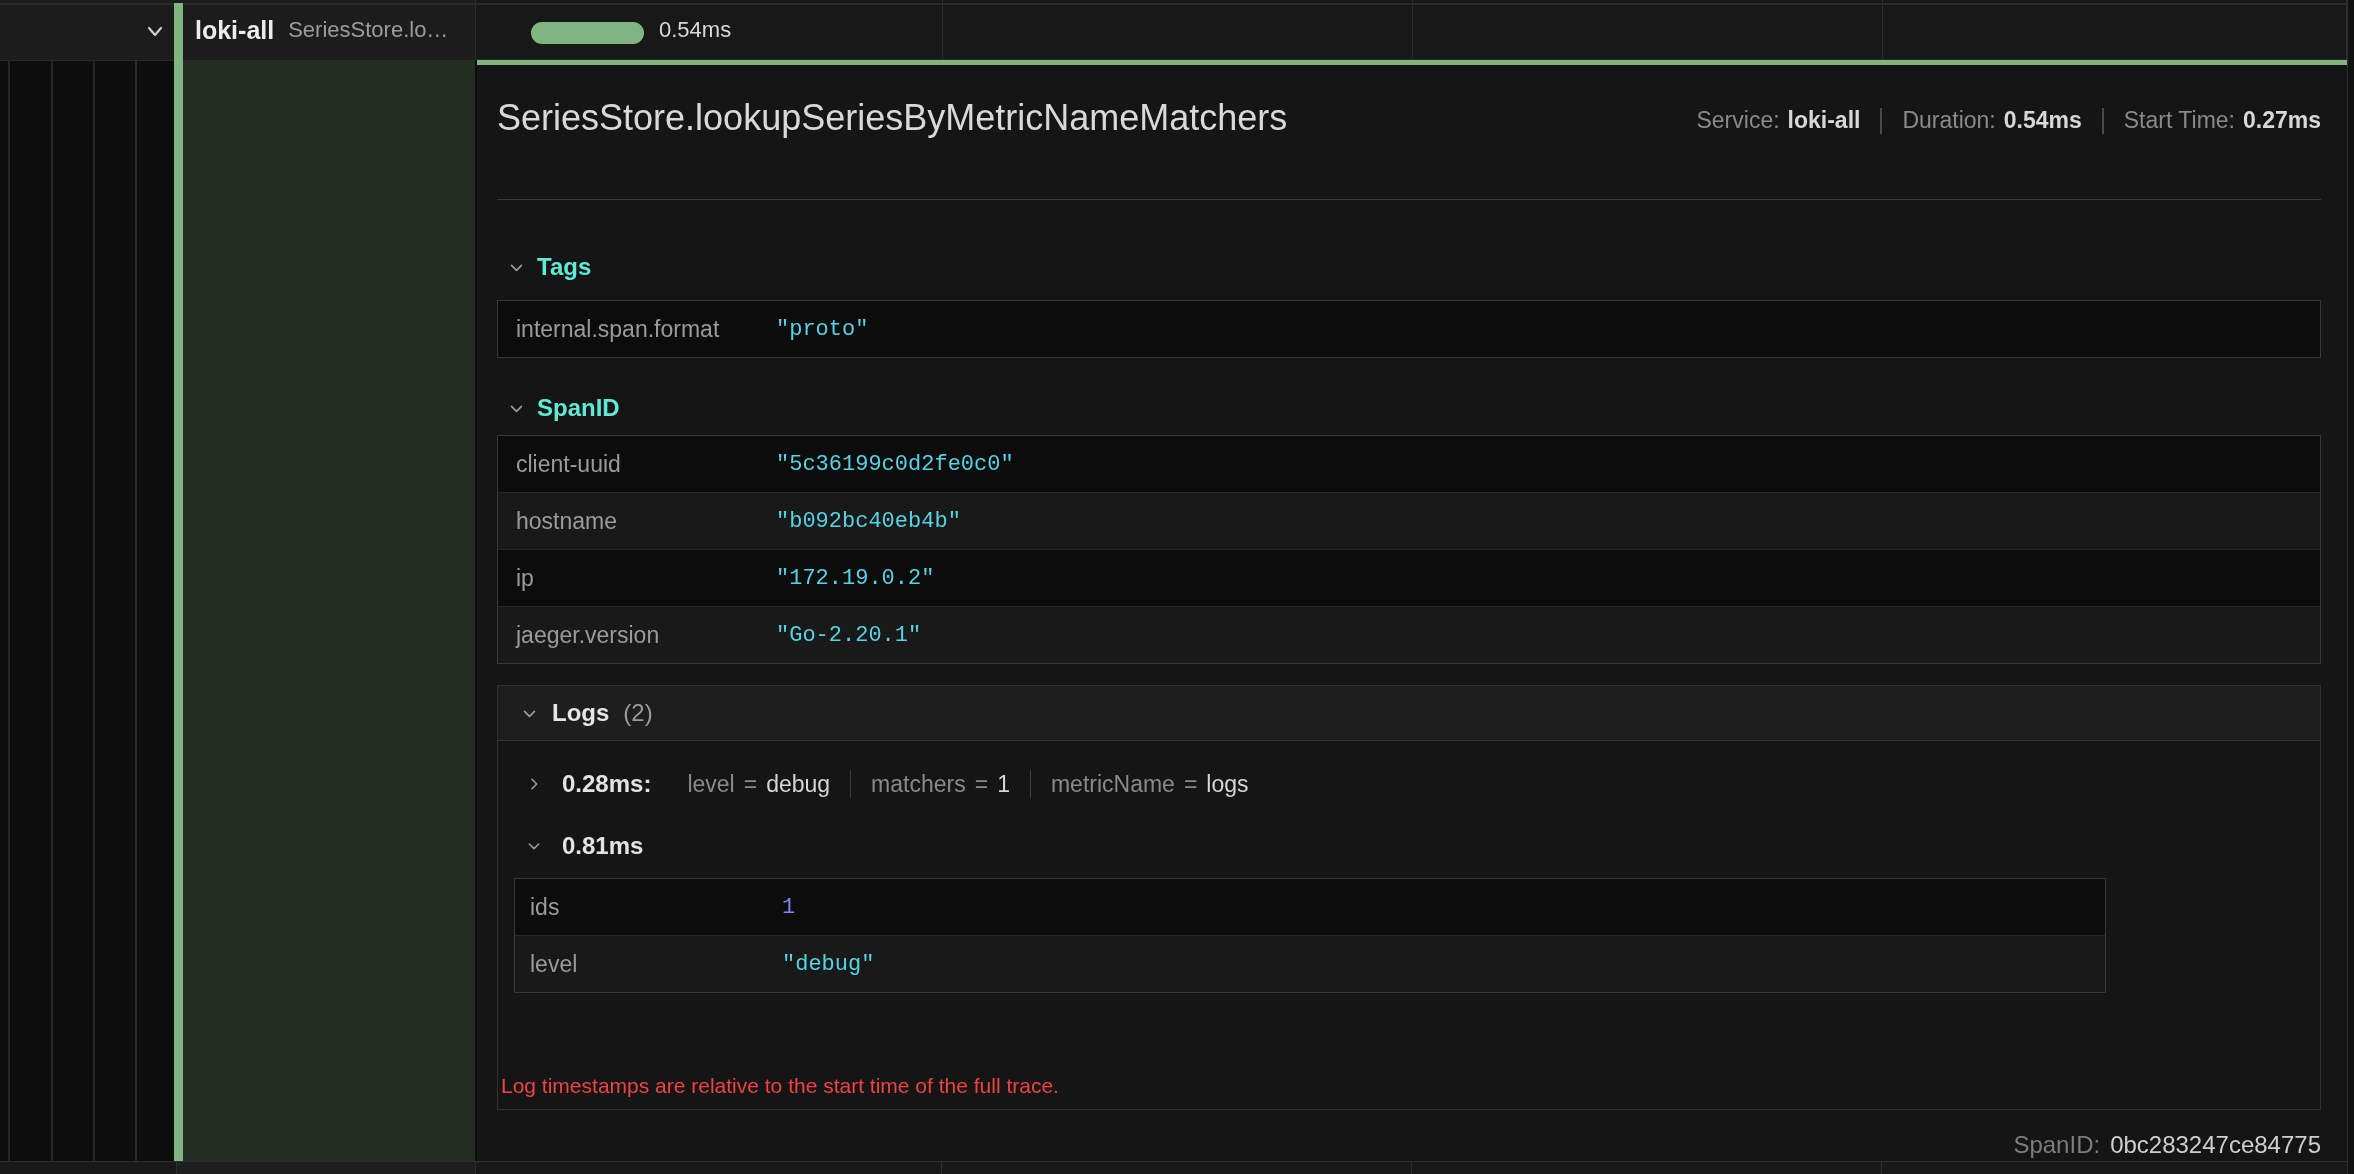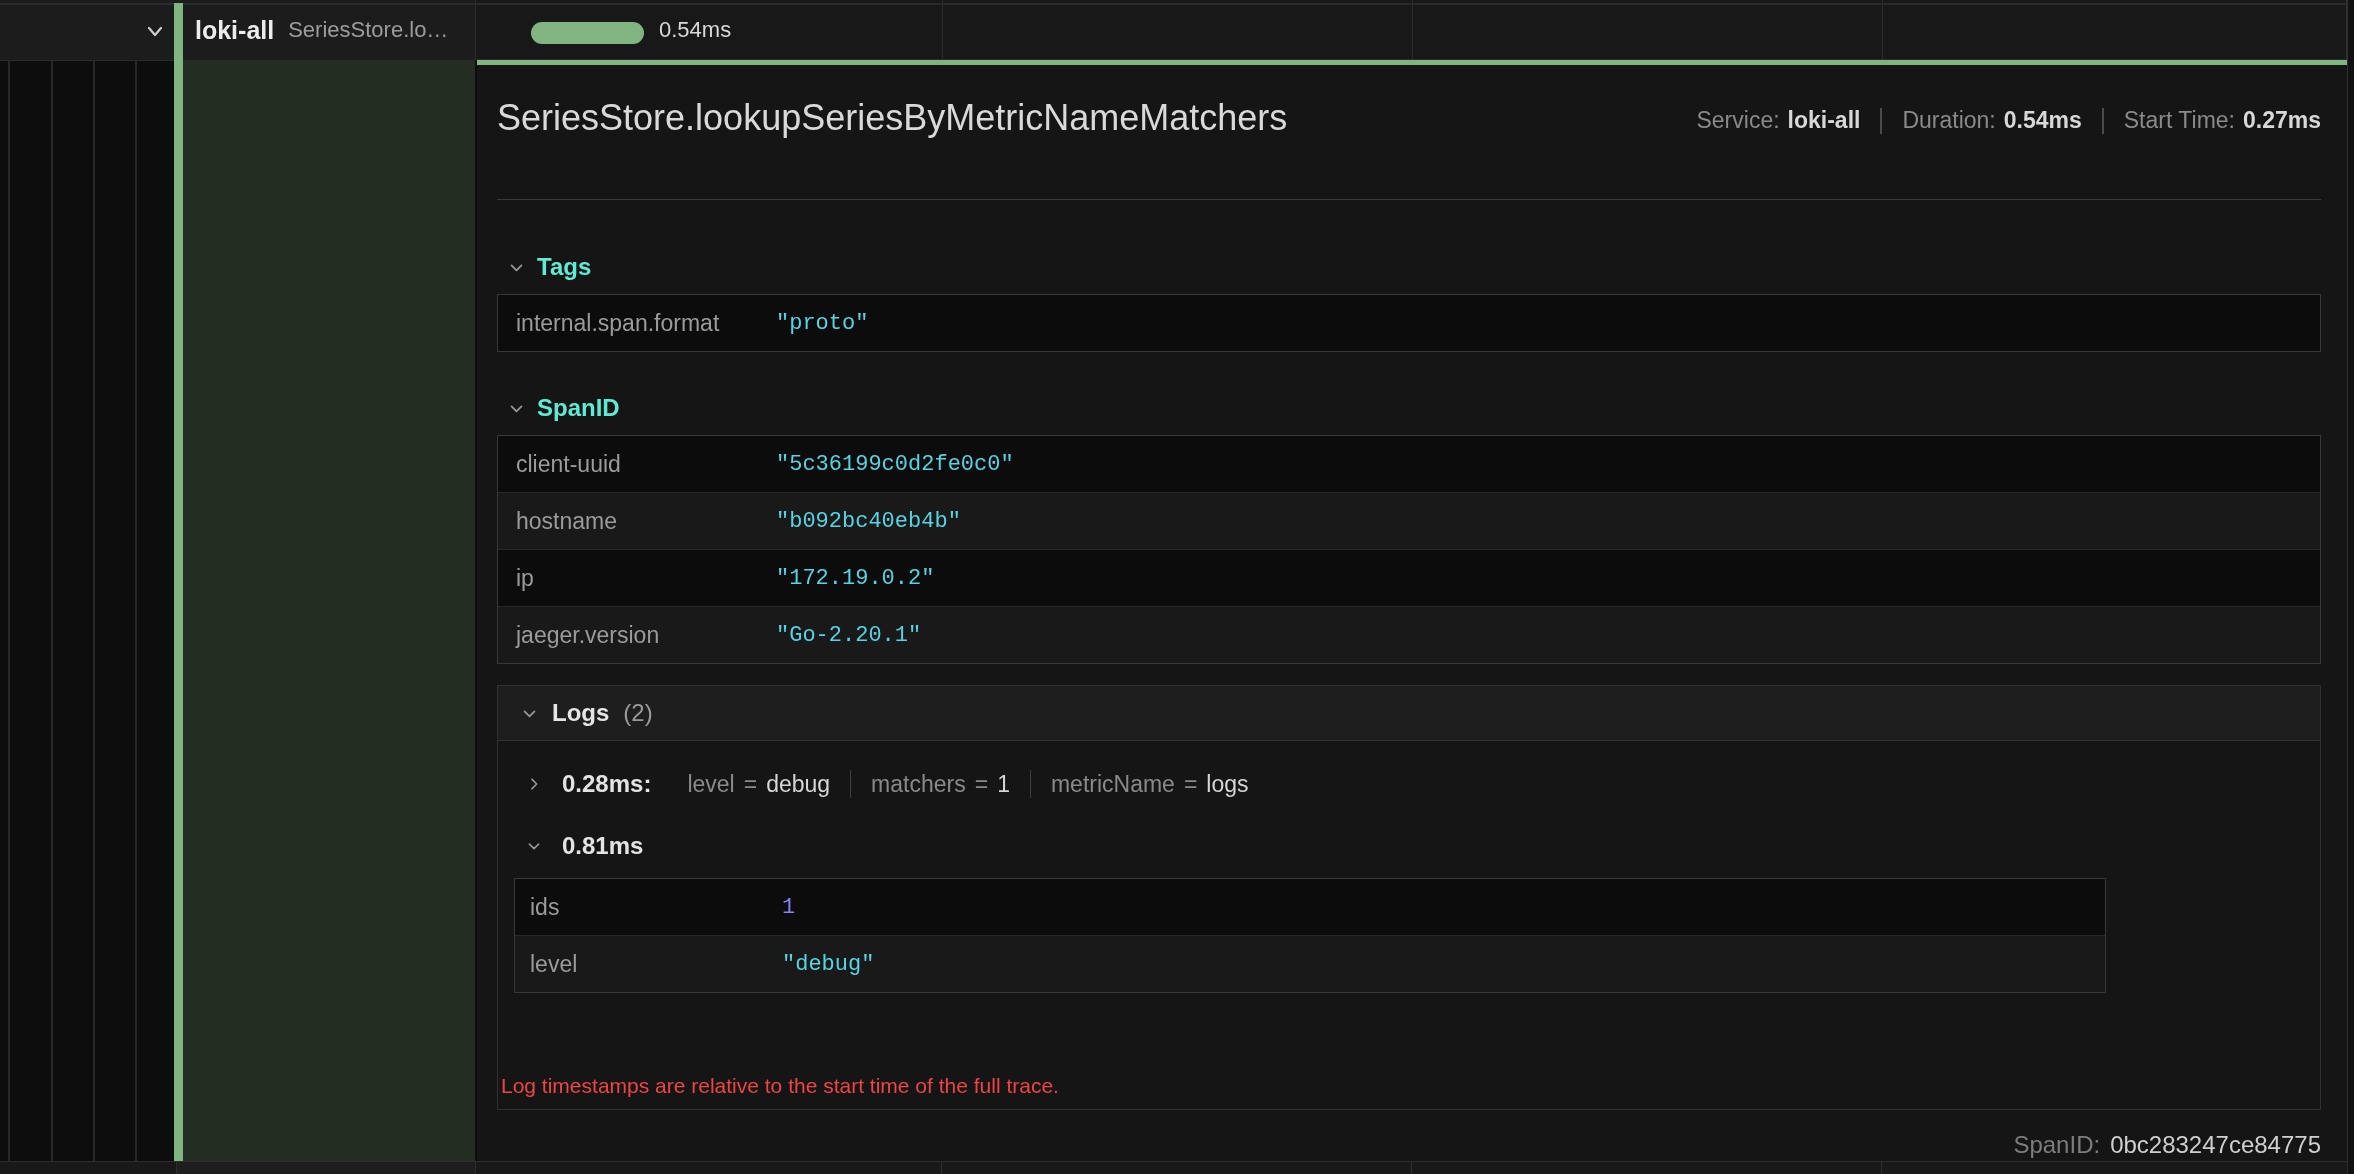--- a/index.html
+++ b/index.html
@@ -121,21 +121,21 @@
     </div>
 
     <div class="hr"></div>
 
     <div class="section-head" style="top:188px">
       <svg class="chev" width="17" height="17" viewBox="0 0 24 24" fill="none" stroke="#9a9a9a" stroke-width="2.4" stroke-linecap="round" stroke-linejoin="round">
         <polyline points="5,9 12,16 19,9"></polyline>
       </svg>
       <span>Tags</span>
     </div>
-    <div class="kv-table" style="top:229px">
+    <div class="kv-table" style="top:235px">
       <div class="kv-row">
         <span class="kv-key">internal.span.format</span>
         <span class="kv-val" style="color:#56d4e4">"proto"</span>
       </div>
     </div>
 
     <div class="section-head" style="top:329px">
       <svg class="chev" width="17" height="17" viewBox="0 0 24 24" fill="none" stroke="#9a9a9a" stroke-width="2.4" stroke-linecap="round" stroke-linejoin="round">
         <polyline points="5,9 12,16 19,9"></polyline>
       </svg>

